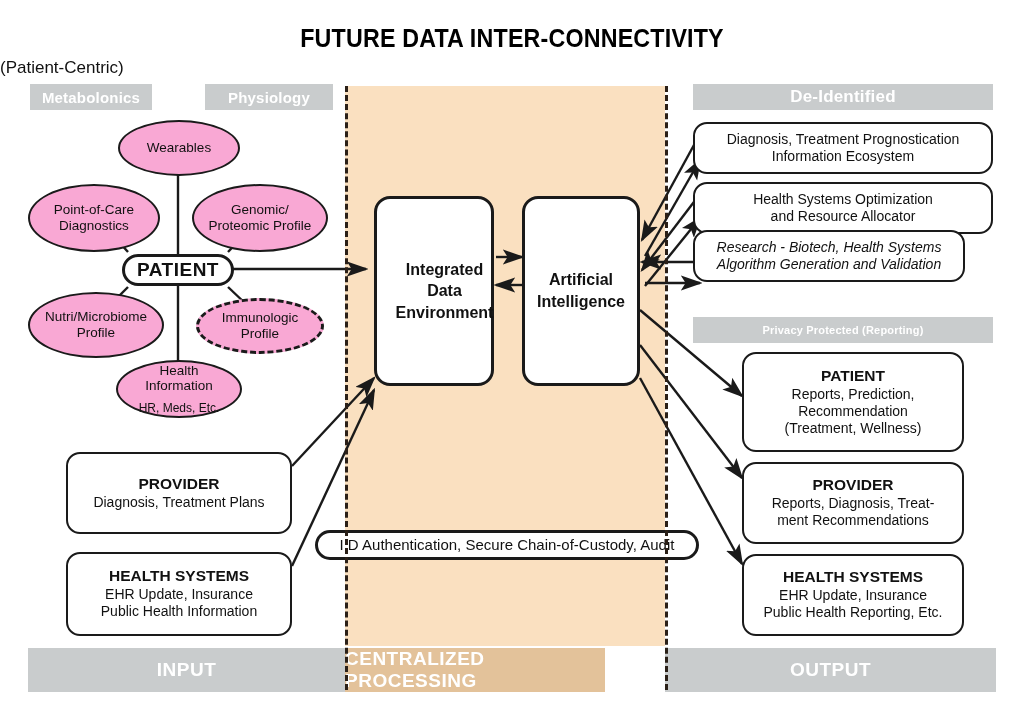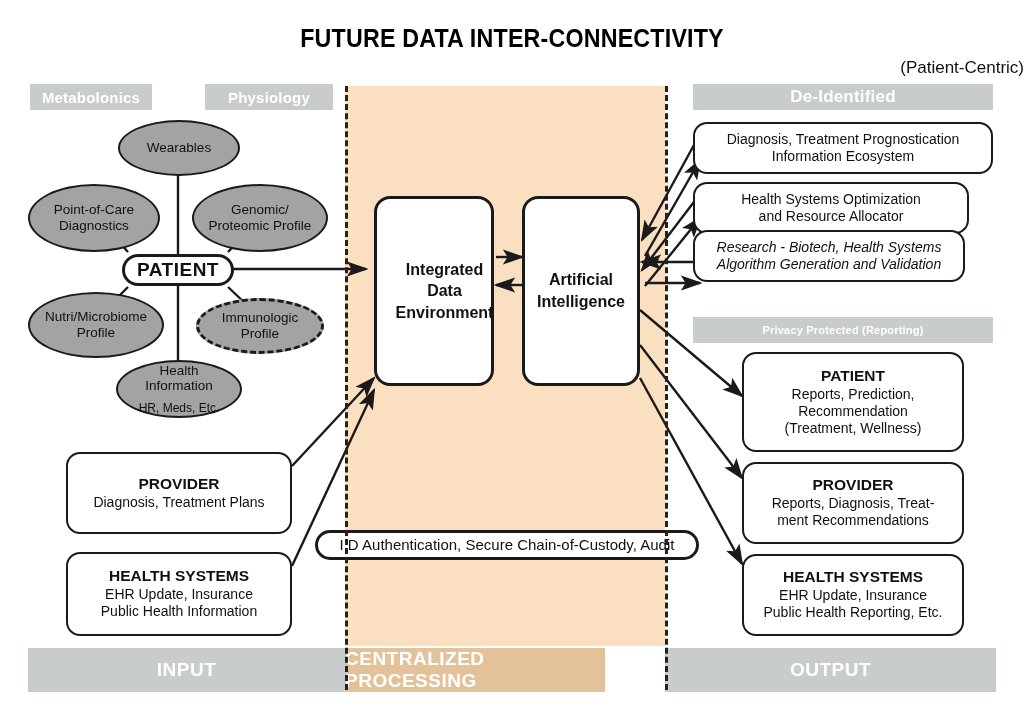--- a/index.html
+++ b/index.html
@@ -28,21 +28,21 @@
     font-size:25px;
     font-weight:bold;
     letter-spacing:0.2px;
     color:#000;
     font-family:"Liberation Sans Narrow","Liberation Sans",sans-serif;
     transform:scaleX(0.93);
   }
   .subtitle{
     position:absolute;
     left:0; top:58px; width:1024px;
-    text-align:right;
+    text-align:left;
     font-size:17px;
     color:#111;
   }
 
   
   .band-tan{
     position:absolute;
     left:345px; top:86px;
     width:320px; height:560px;
     background:#fae0c0;
@@ -82,21 +82,21 @@
     transform-origin:center;
   }
   .foot-gray{background:#c9cccd;}
   .foot-tan{background:#e3c29a;}
 
   
   .ell{
     position:absolute;
     border:2.5px solid #1a1a1a;
     border-radius:50%;
-    background:#a3a3a3;
+    background:#f9a8d4;
     display:flex;
     align-items:center;
     justify-content:center;
     text-align:center;
     font-size:13.5px;
     line-height:1.15;
     color:#111;
     box-sizing:border-box;
   }
   .ell.dashed{border-style:dashed;border-width:3px;}
@@ -288,21 +288,21 @@
     </div>
 
     <div class="rr idbar" style="left:315px;top:530px;width:384px;height:30px;">
       <span>I.D Authentication, Secure Chain-of-Custody, Audit</span>
     </div>
 
     <div class="rr" style="left:693px;top:122px;width:300px;height:52px;text-align:center;">
       <span>Diagnosis, Treatment Prognostication</span>
       <span>Information Ecosystem</span>
     </div>
-    <div class="rr" style="left:693px;top:182px;width:276px;height:52px;">
+    <div class="rr" style="left:693px;top:182px;width:300px;height:52px;">
       <span>Health Systems Optimization</span>
       <span>and Resource Allocator</span>
     </div>
     <div class="rr" style="left:693px;top:230px;width:272px;height:52px;font-style:italic;">
       <span>Research - Biotech, Health Systems</span>
       <span>Algorithm Generation and Validation</span>
     </div>
 
     <div class="rr" style="left:742px;top:352px;width:222px;height:100px;">
       <span class="hd">PATIENT</span>

